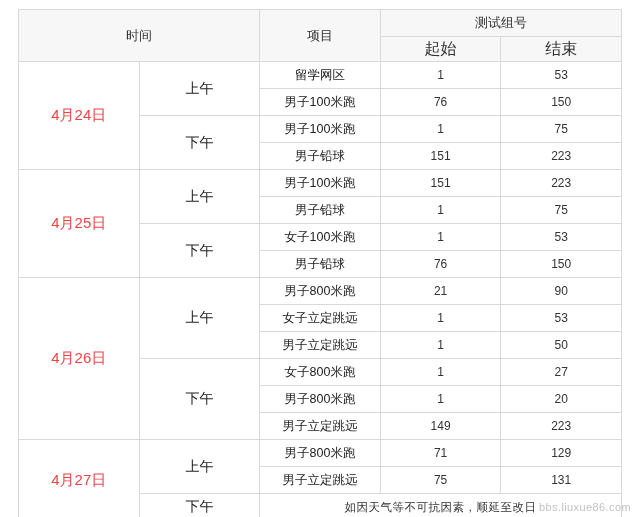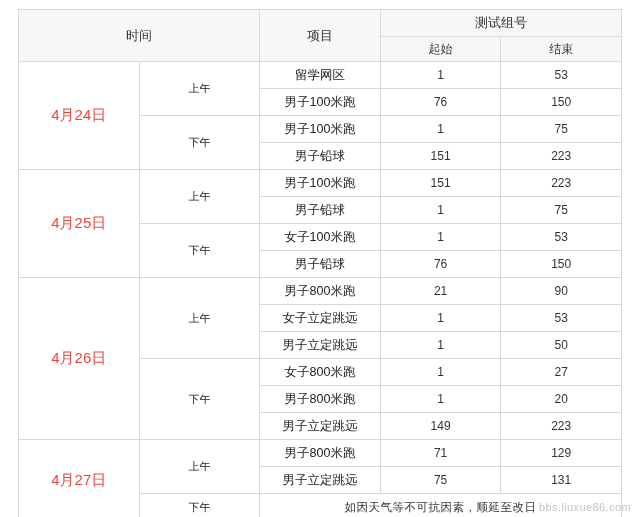--- a/index.html
+++ b/index.html
@@ -35,31 +35,31 @@
     font-weight: normal;
   }
   thead th {
     background: #f7f7f7;
     color: #333333;
     font-weight: bold;
     font-size: 13px;
     height: 26px;
   }
   thead th.sub {
-    font-size: 12px;
+    font-size: 16px;
     height: 24px;
     margin-left: 28px;
   }
   td.daycell {
     font-size: 15px;
     color: #ef4444;
     width: 128px;
   }
   td.periodcell {
-    font-size: 11px;
+    font-size: 14px;
     width: 72px;
   }
   td.eventcell {
     font-size: 12.5px;
     width: 232px;
   }
   td.numcell {
     font-size: 12px;
     width: 86px;
     color: #333;

